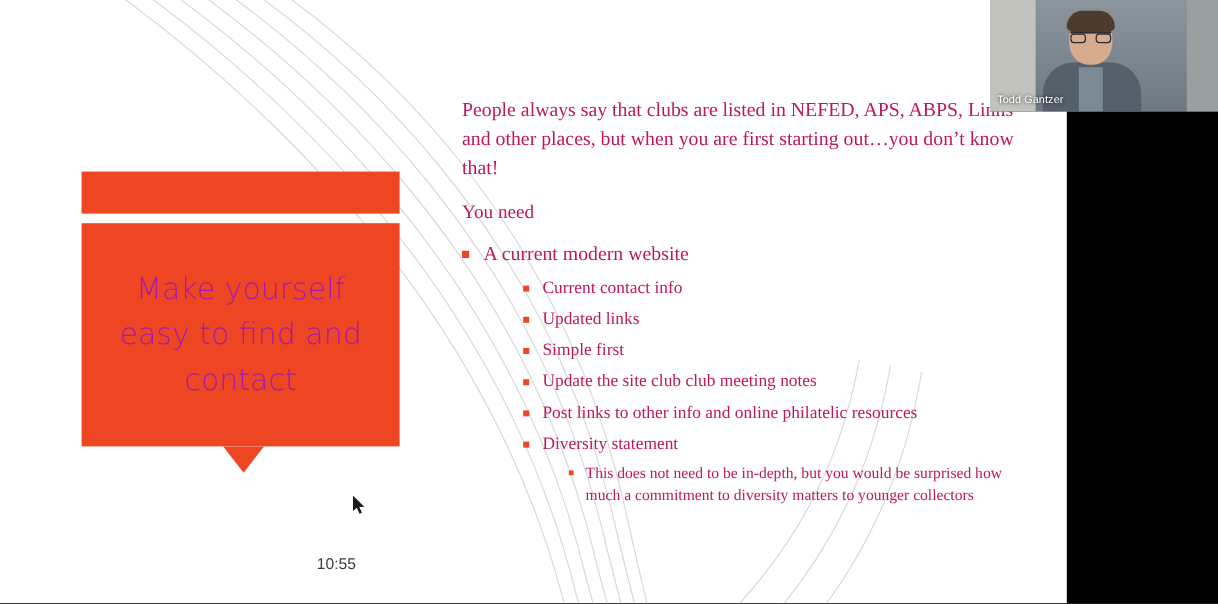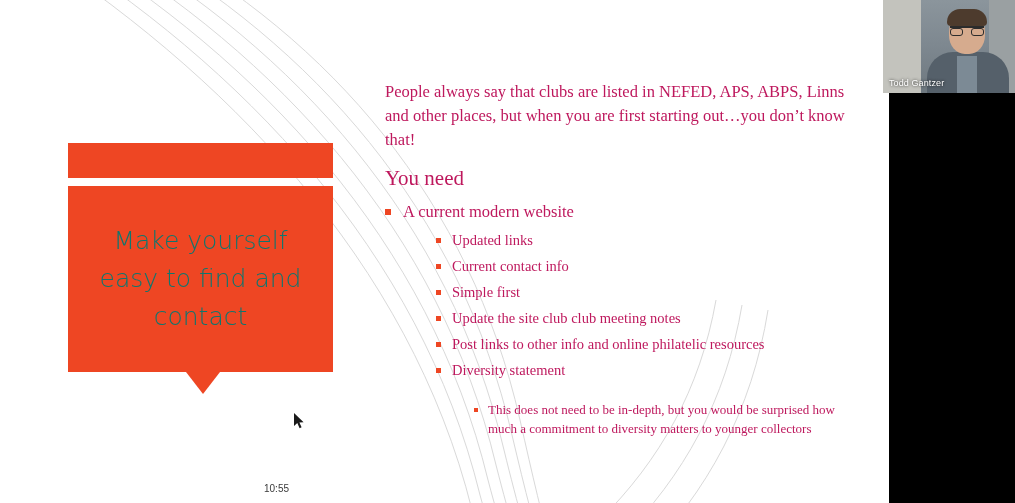--- a/index.html
+++ b/index.html
@@ -57,21 +57,21 @@
   .callout-text {
     position: absolute;
     left: 68px;
     top: 186px;
     width: 265px;
     height: 186px;
     display: flex;
     align-items: center;
     justify-content: center;
     text-align: center;
-    color: #0f766e;
+    color: #a21caf;
     font-size: 25px;
     line-height: 38px;
     font-family: "DejaVu Sans", sans-serif;
     font-weight: 300;
     padding: 12px 14px;
     box-sizing: border-box;
   }
   .callout-tail {
     position: absolute;
     left: 186px;
@@ -91,21 +91,21 @@
     width: 460px;
     color: #be185d;
     font-family: "Liberation Serif", serif;
   }
   .para {
     font-size: 16.5px;
     line-height: 24px;
     margin: 0 0 14px 0;
   }
   .subhead {
-    font-size: 21px;
+    font-size: 16px;
     line-height: 24px;
     margin: 0 0 10px 0;
   }
 
   ul.lvl1 {
     list-style: none;
     margin: 0;
     padding: 0;
   }
   ul.lvl1 > li {
@@ -140,21 +140,21 @@
     position: absolute;
     left: 0;
     top: 8px;
     width: 5px;
     height: 5px;
     background: #ee4623;
   }
 
   ul.lvl3 {
     list-style: none;
-    margin: 20px 0 0 0;
+    margin: 4px 0 0 0;
     padding: 0 0 0 22px;
   }
   ul.lvl3 > li {
     position: relative;
     padding-left: 14px;
     font-size: 13px;
     line-height: 18.5px;
   }
   ul.lvl3 > li > .sq {
     position: absolute;
@@ -171,32 +171,32 @@
     left: 294px;
     top: 413px;
     width: 12px;
     height: 16px;
   }
 
   
   .clock {
     position: absolute;
     left: 264px;
-    top: 483px;
-    font-size: 10px;
+    top: 462px;
+    font-size: 13px;
     color: #3a3a3a;
     font-family: "Liberation Sans", sans-serif;
   }
 
   
   #webcam {
     position: absolute;
     right: 0;
     top: 0;
-    width: 132px;
+    width: 190px;
     height: 93px;
     background: #6d7b86;
     overflow: hidden;
   }
   .cam-bg {
     position: absolute;
     inset: 0;
     background: linear-gradient(180deg, #8b959c 0%, #7e8890 48%, #6e787f 100%);
   }
   .cam-wall-l {
@@ -310,25 +310,25 @@
       <p class="subhead">You need</p>
 
       <ul class="lvl1">
         <li>
           <span class="sq"></span>
           <span>A current modern website</span>
 
           <ul class="lvl2">
             <li>
               <span class="sq"></span>
+              <span>Current contact info</span>
+            </li>
+            <li>
+              <span class="sq"></span>
               <span>Updated links</span>
-            </li>
-            <li>
-              <span class="sq"></span>
-              <span>Current contact info</span>
             </li>
             <li>
               <span class="sq"></span>
               <span>Simple first</span>
             </li>
             <li>
               <span class="sq"></span>
               <span>Update the site club club meeting notes</span>
             </li>
             <li>

